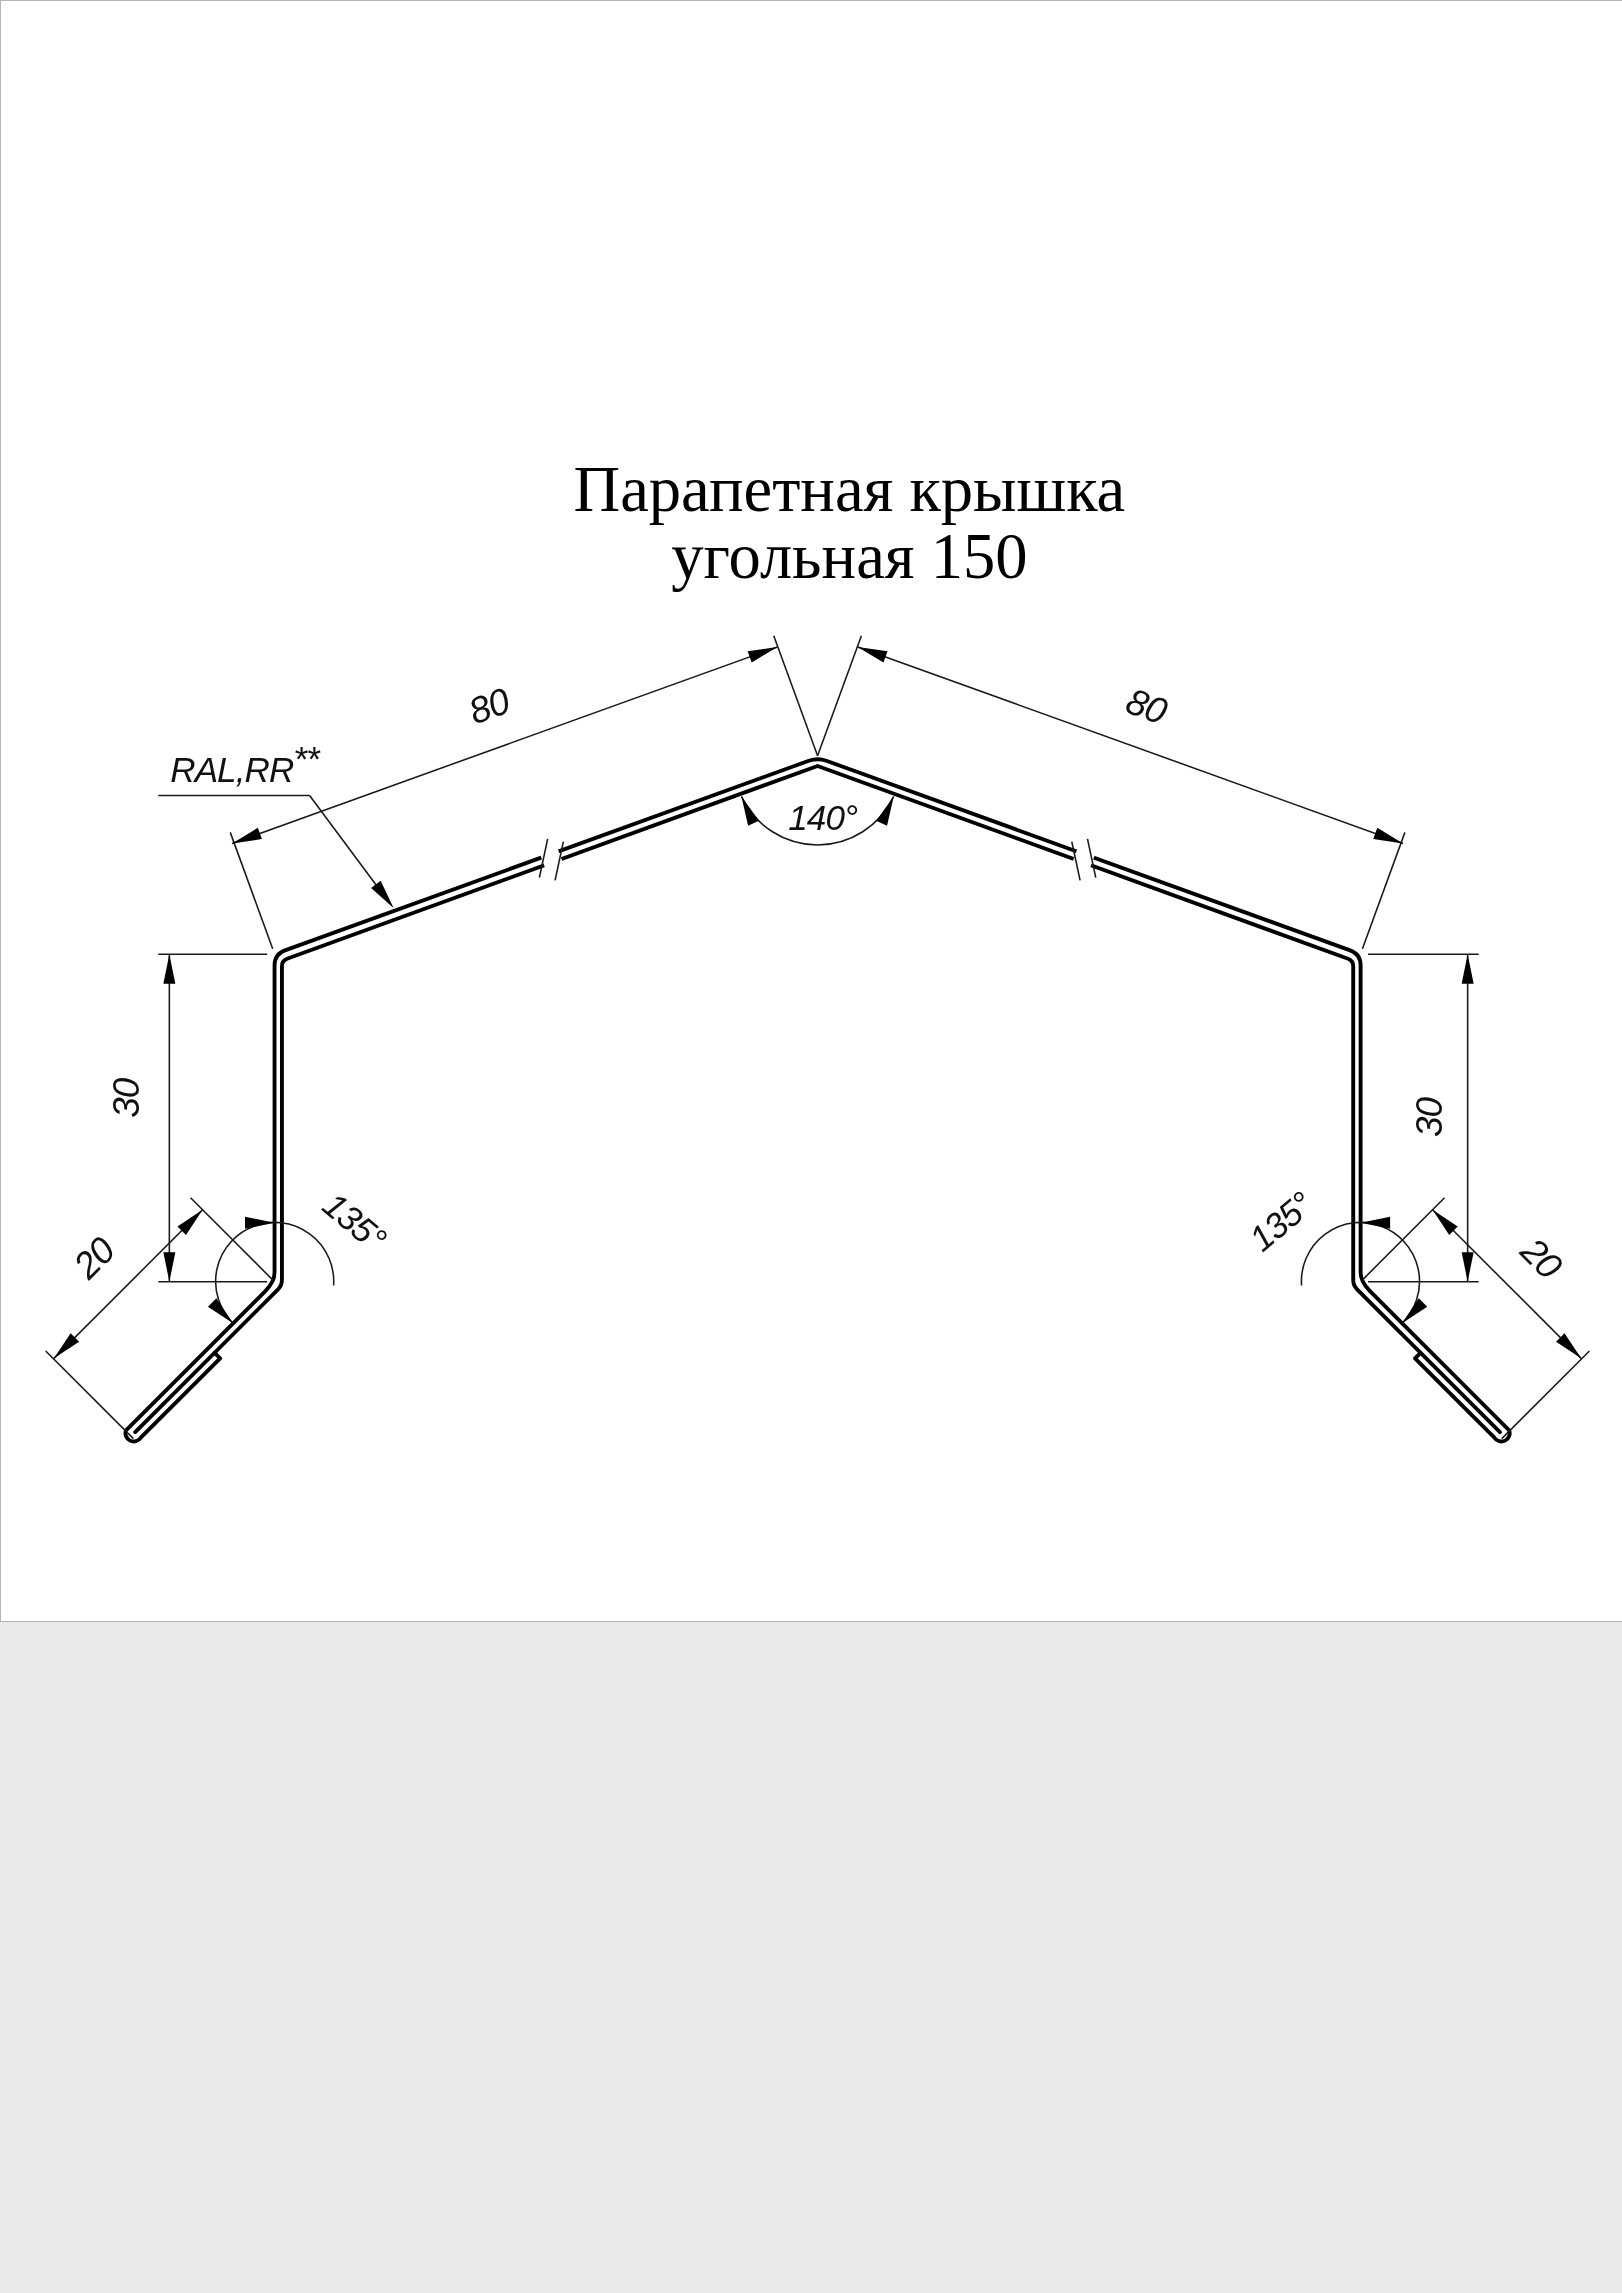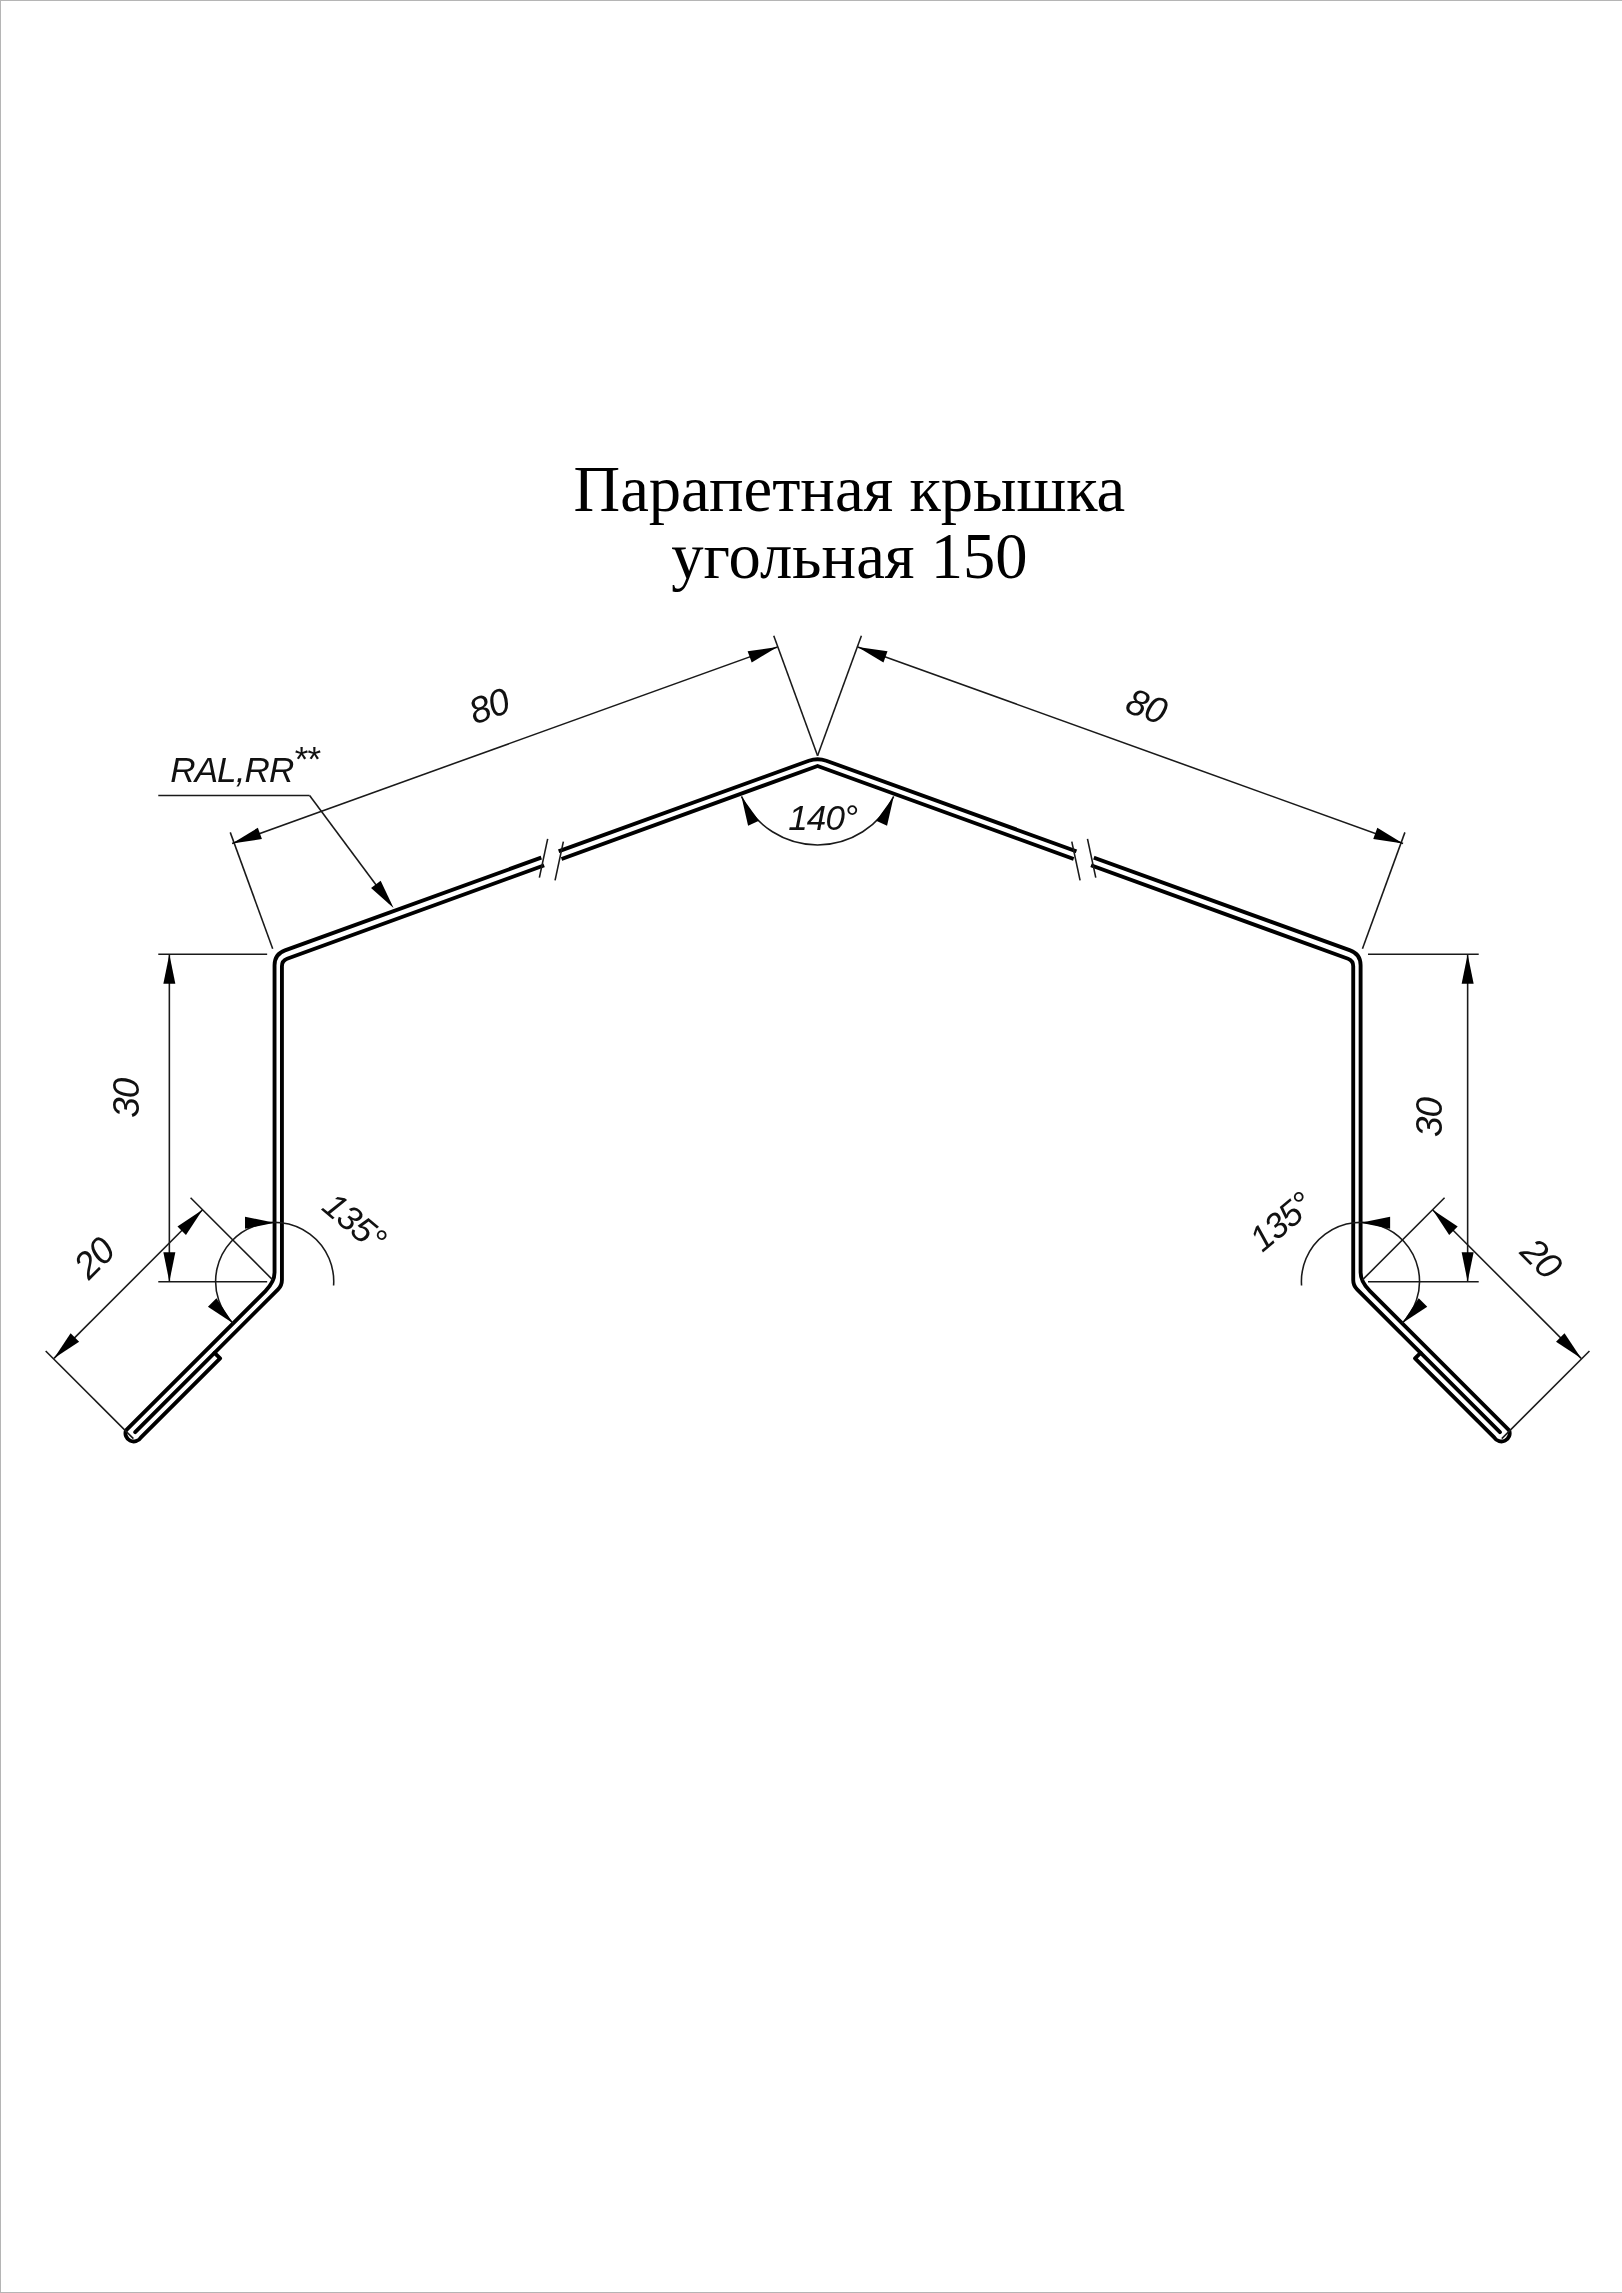--- a/index.html
+++ b/index.html
@@ -1,18 +1,18 @@
 <!DOCTYPE html>
 <html style="font-size:14.8px"><head>
 <meta charset="utf-8">
 <style>
   html,body{margin:0;padding:0;background:#e9e9e9;}
   .canvas{
     position:relative;
-    width:1623px;height:2293px;
+    width:1623px;height:1622px;
     margin:0 auto;
     background:#ffffff;
     border:0.9px solid #b5b5b5;
     box-sizing:border-box;
     overflow:hidden;
   }
   svg{position:absolute;left:0;top:0;}
   .thick{stroke:#000;stroke-width:4.2;fill:none;stroke-linecap:round;stroke-linejoin:round;}
   .thin{stroke:#1a1a1a;stroke-width:1.7;fill:none;stroke-linecap:butt;}
   .arrow{fill:#000;stroke:none;}

